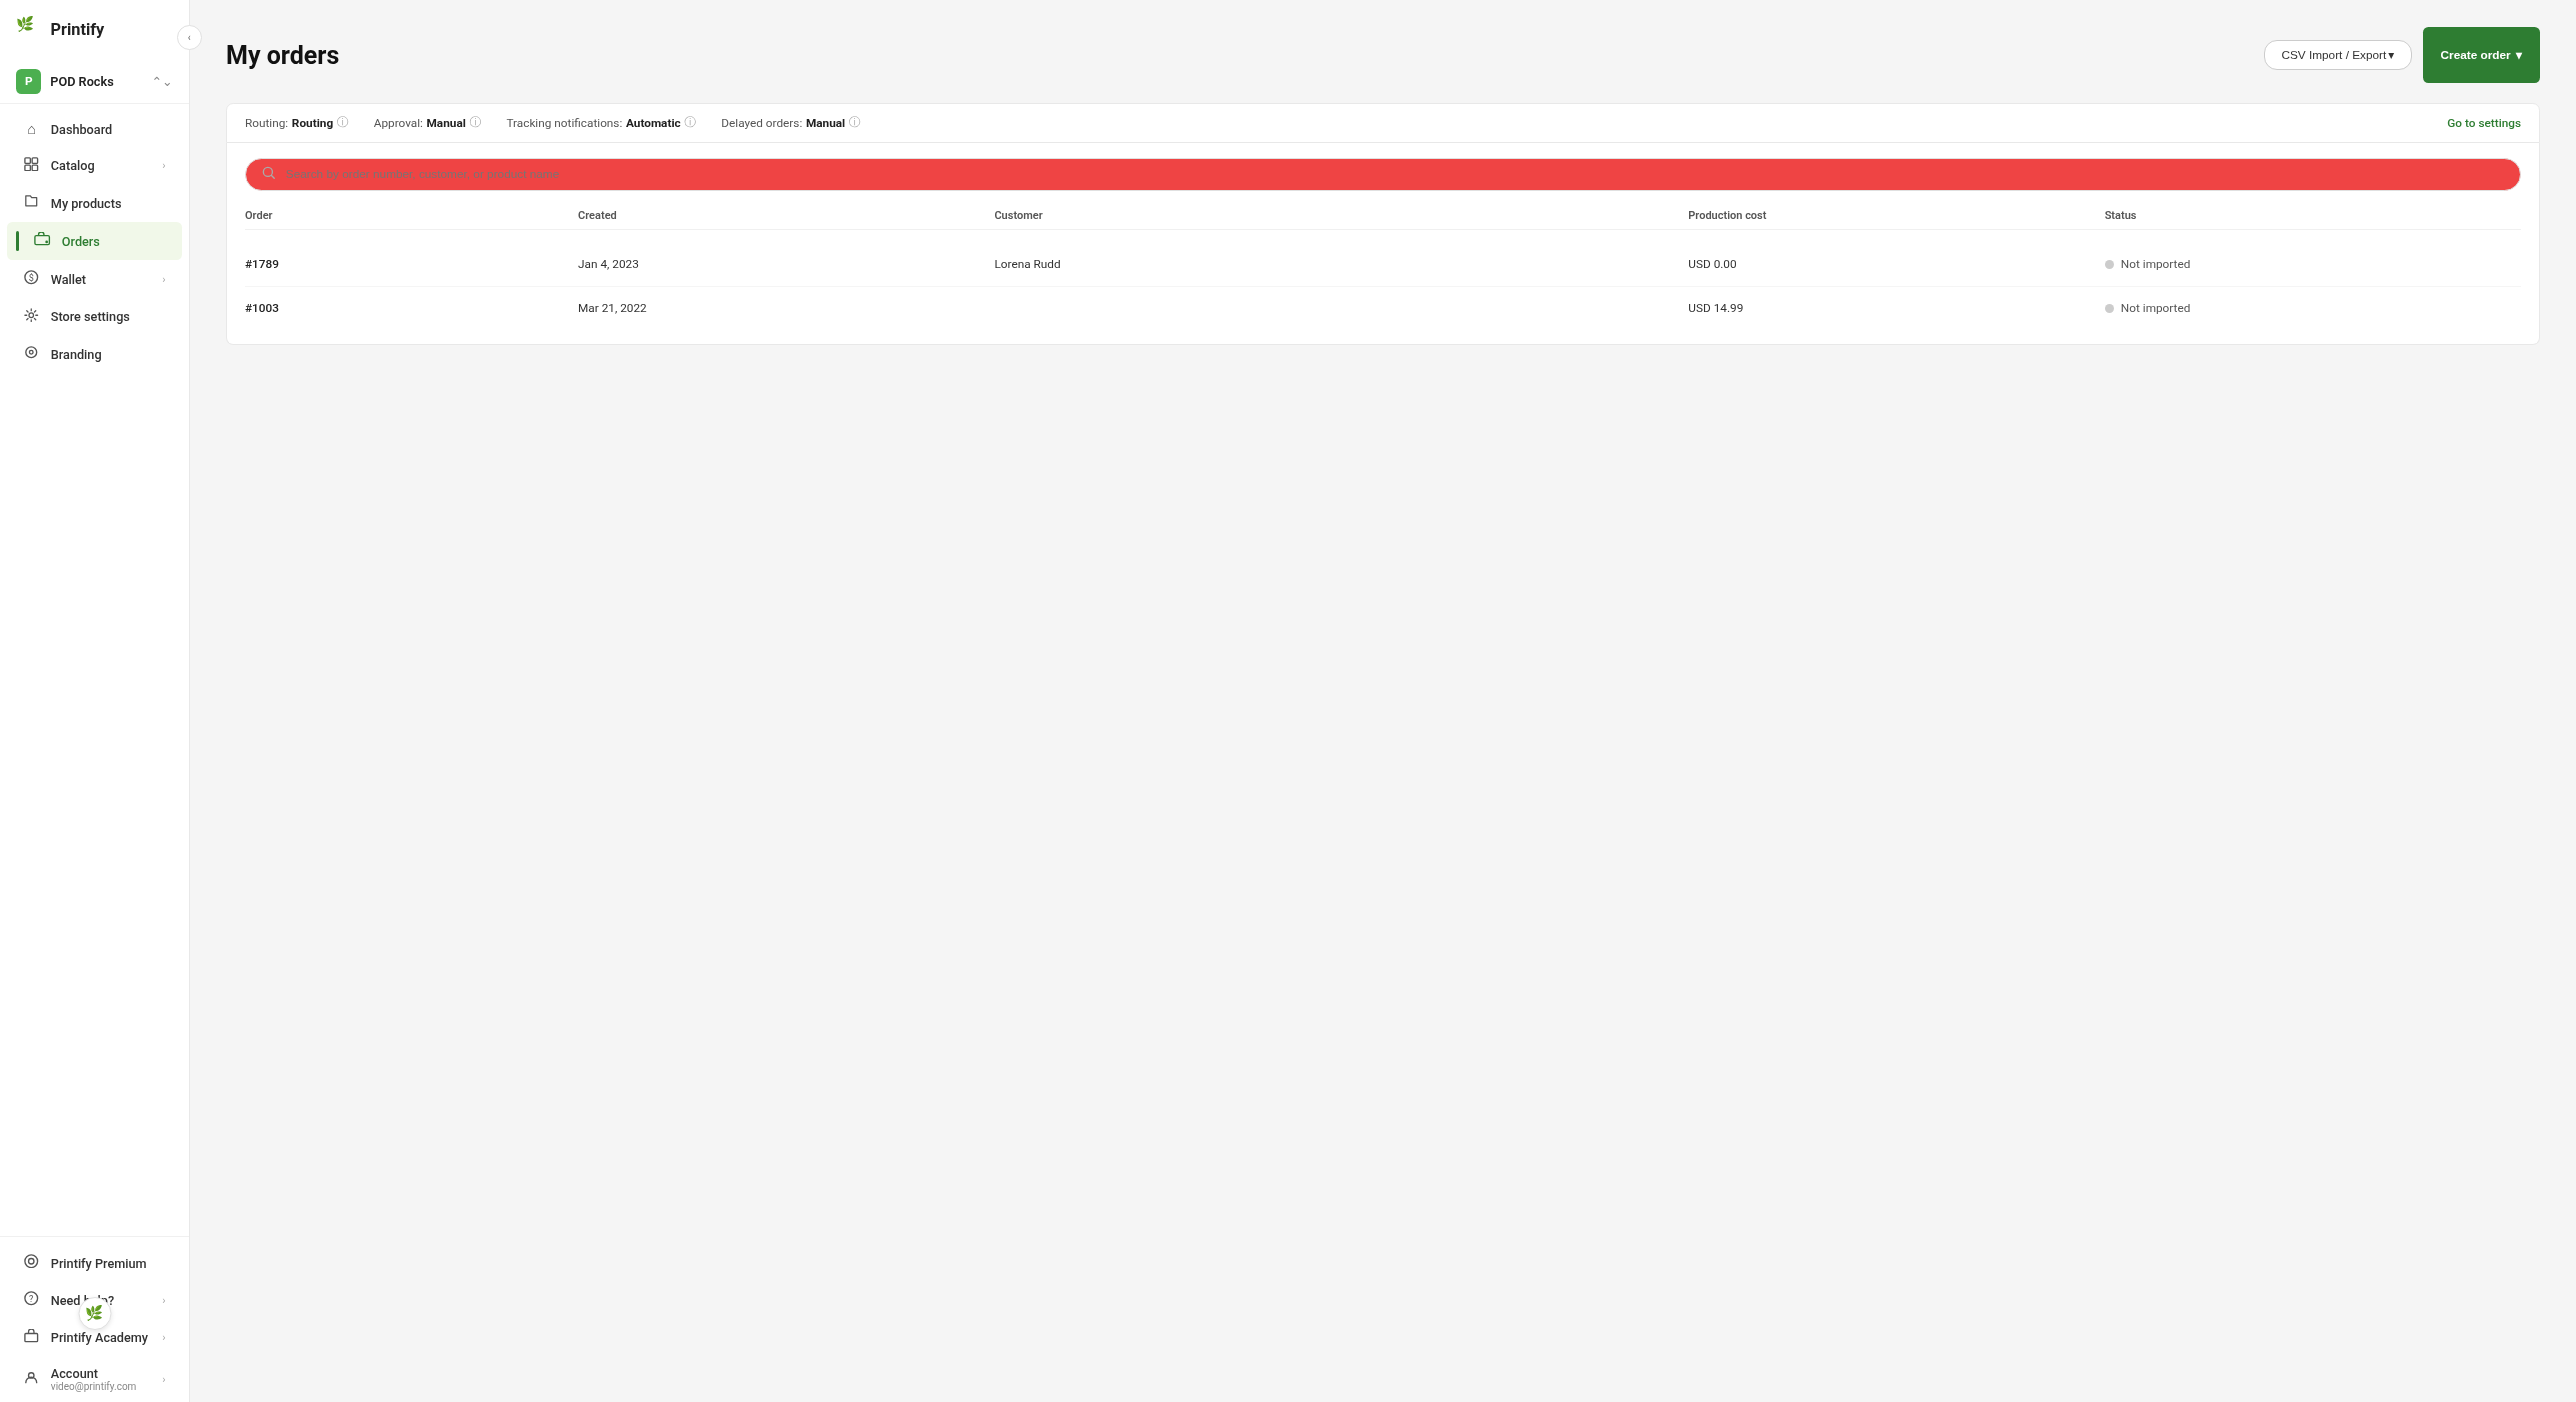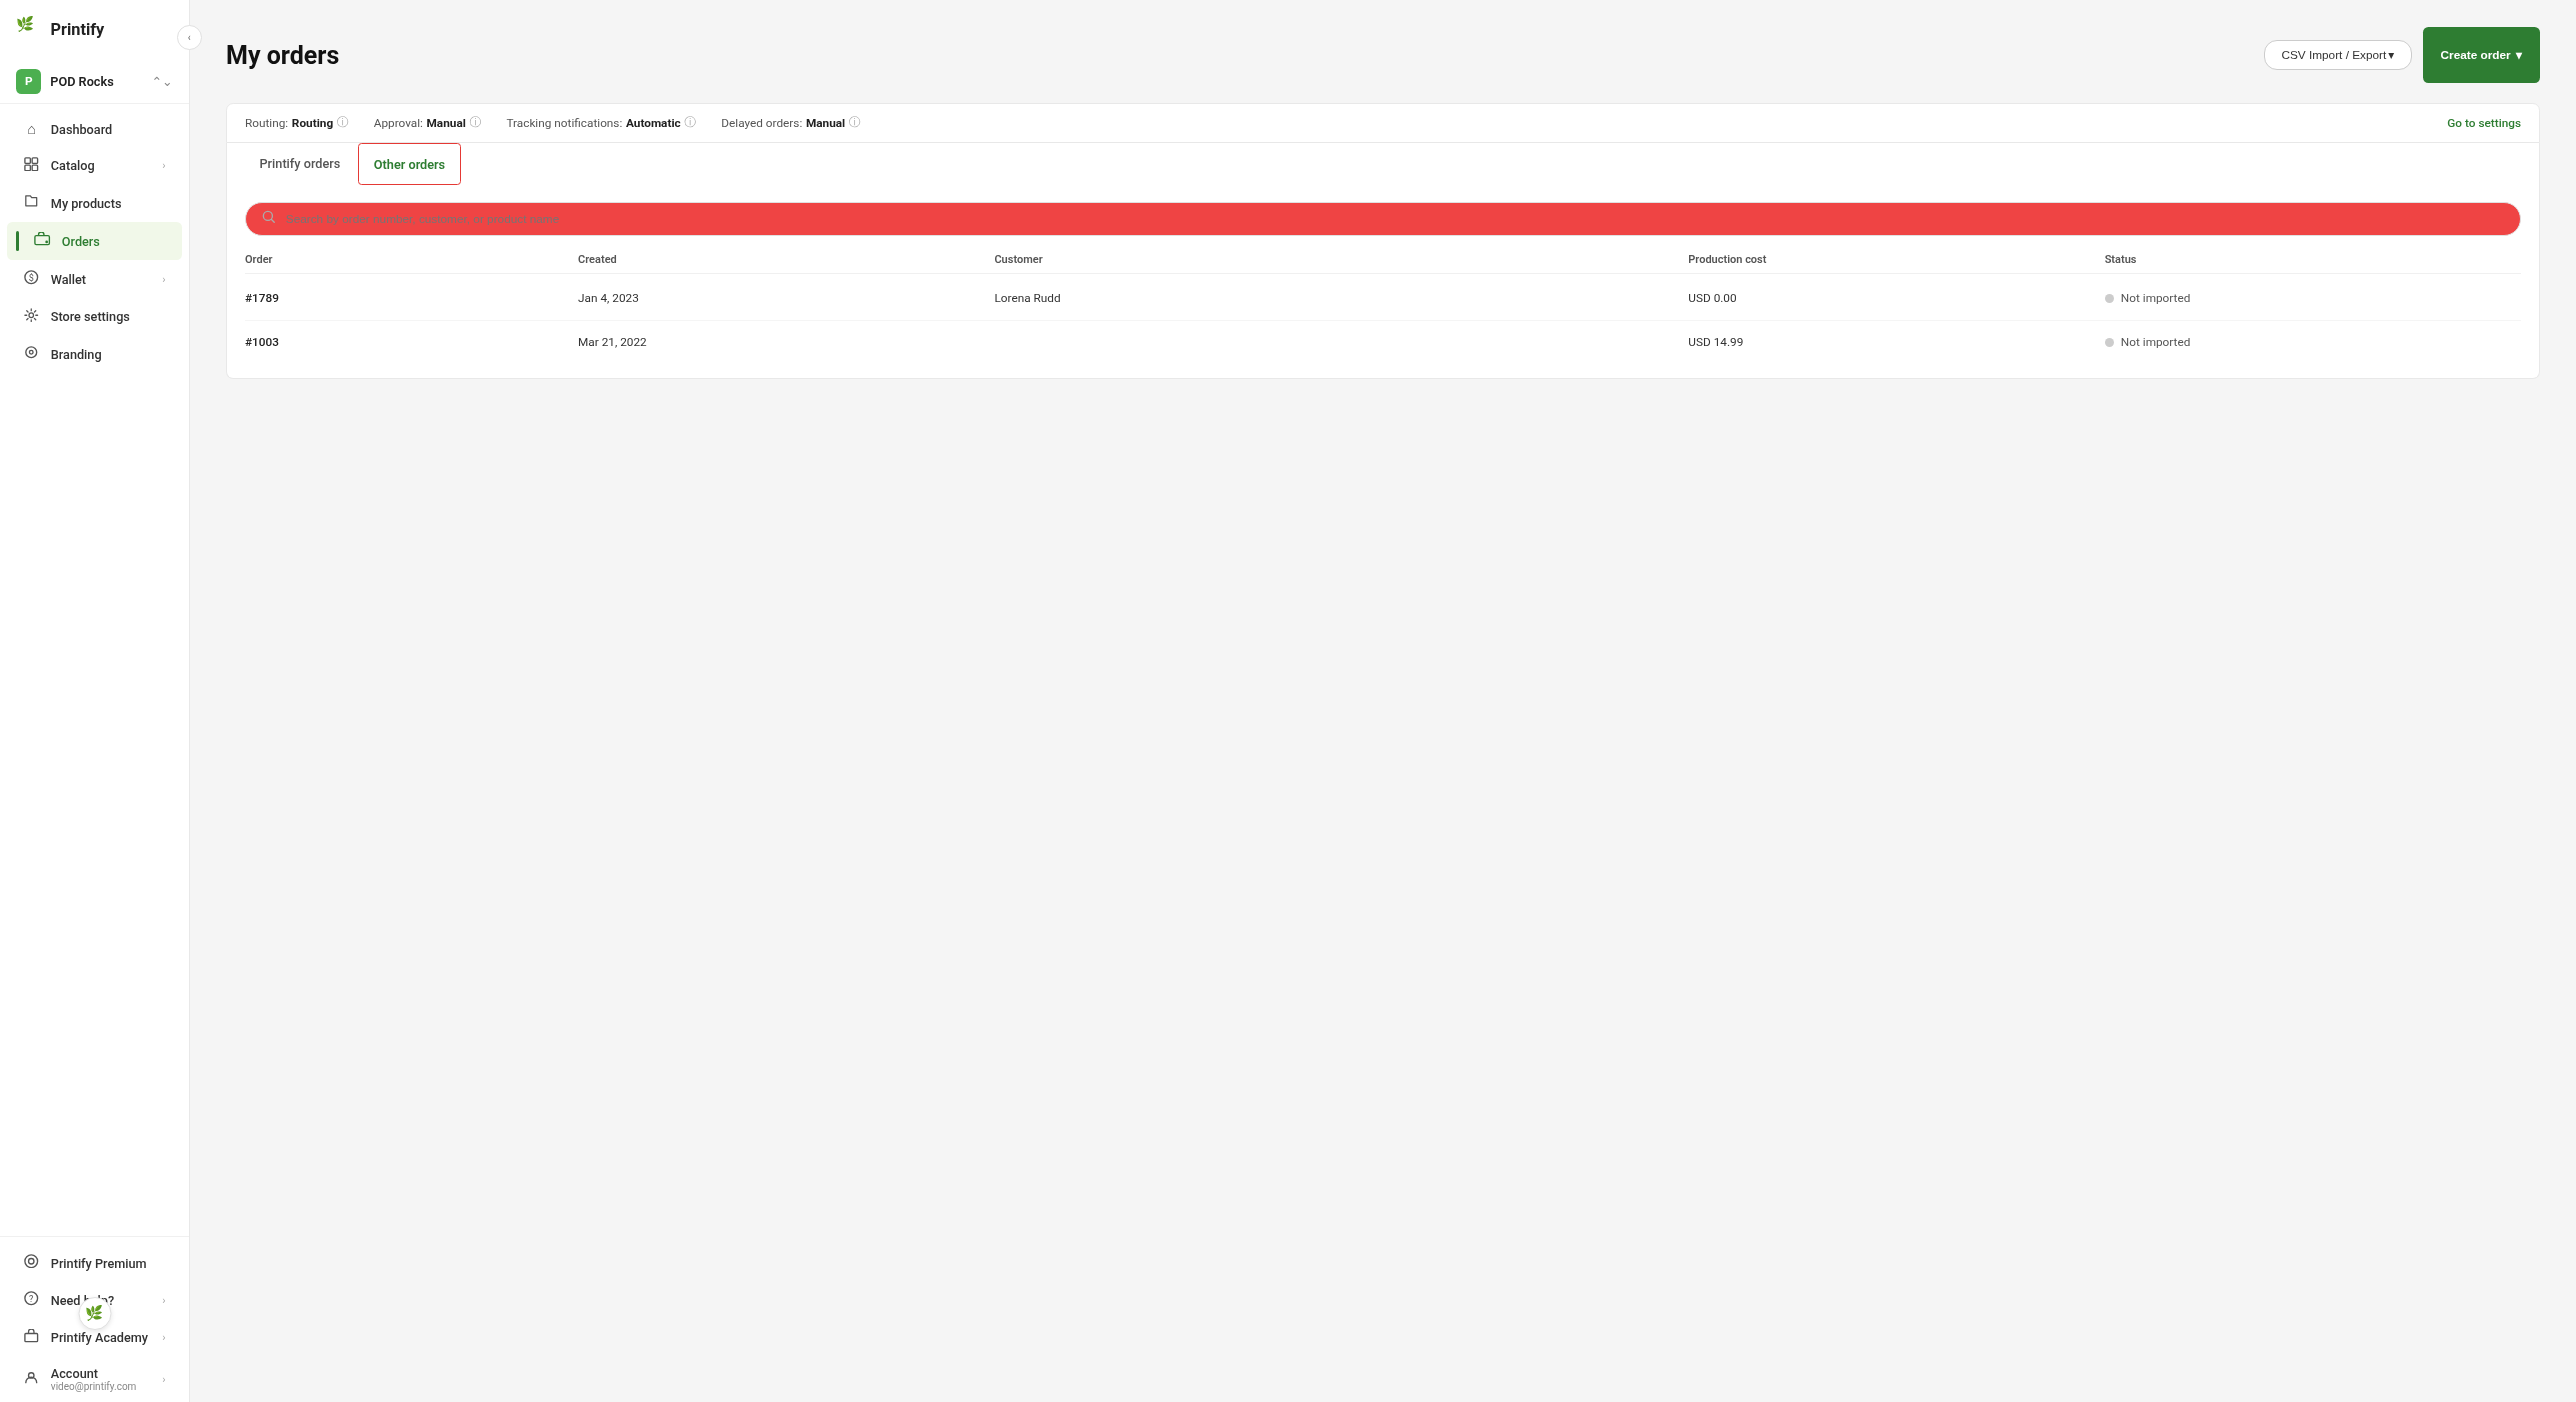--- a/index.html
+++ b/index.html
@@ -256,21 +256,21 @@
       font-size: 11.8px;
       color: #333;
       width: 100%;
     }
 
     .table-header {
       display: grid;
       grid-template-columns: 1.2fr 1.5fr 2.5fr 1.5fr 1.5fr;
       padding: 7.2px 0;
       border-bottom: 0.9px solid #f0f0f0;
-      margin-bottom: 3px;
+      margin-bottom: 13px;
     }
     .col-header {
       font-size: 11px;
       font-weight: 600;
       color: #555;
       text-transform: none;
     }
     .table-row {
       display: grid;
       grid-template-columns: 1.2fr 1.5fr 2.5fr 1.5fr 1.5fr;
@@ -470,24 +470,20 @@
       <span class="info-icon">ⓘ</span>
     </div>
     <div class="setting-item">
       <span>Delayed orders:</span>
       <span class="setting-value">Manual</span>
       <span class="info-icon">ⓘ</span>
     </div>
     <span class="go-to-settings">Go to settings</span>
   </div>
 
-  <div class="tabs-container">
-    <div class="tab">Printify orders</div>
-    <div class="tab highlighted active">Other orders</div>
-  </div>
 
   <div class="orders-card">
 
     <div class="search-bar">
       <span class="search-icon">
         <svg width="14.5" height="14.5" viewBox="0 0 16 16" fill="none">
             <circle cx="6.5" cy="6.5" r="5" stroke="#aaa" stroke-width="1.5"></circle>
             <path d="M10.5 10.5l3 3" stroke="#aaa" stroke-width="1.5" stroke-linecap="round"></path>
           </svg>
       </span>

